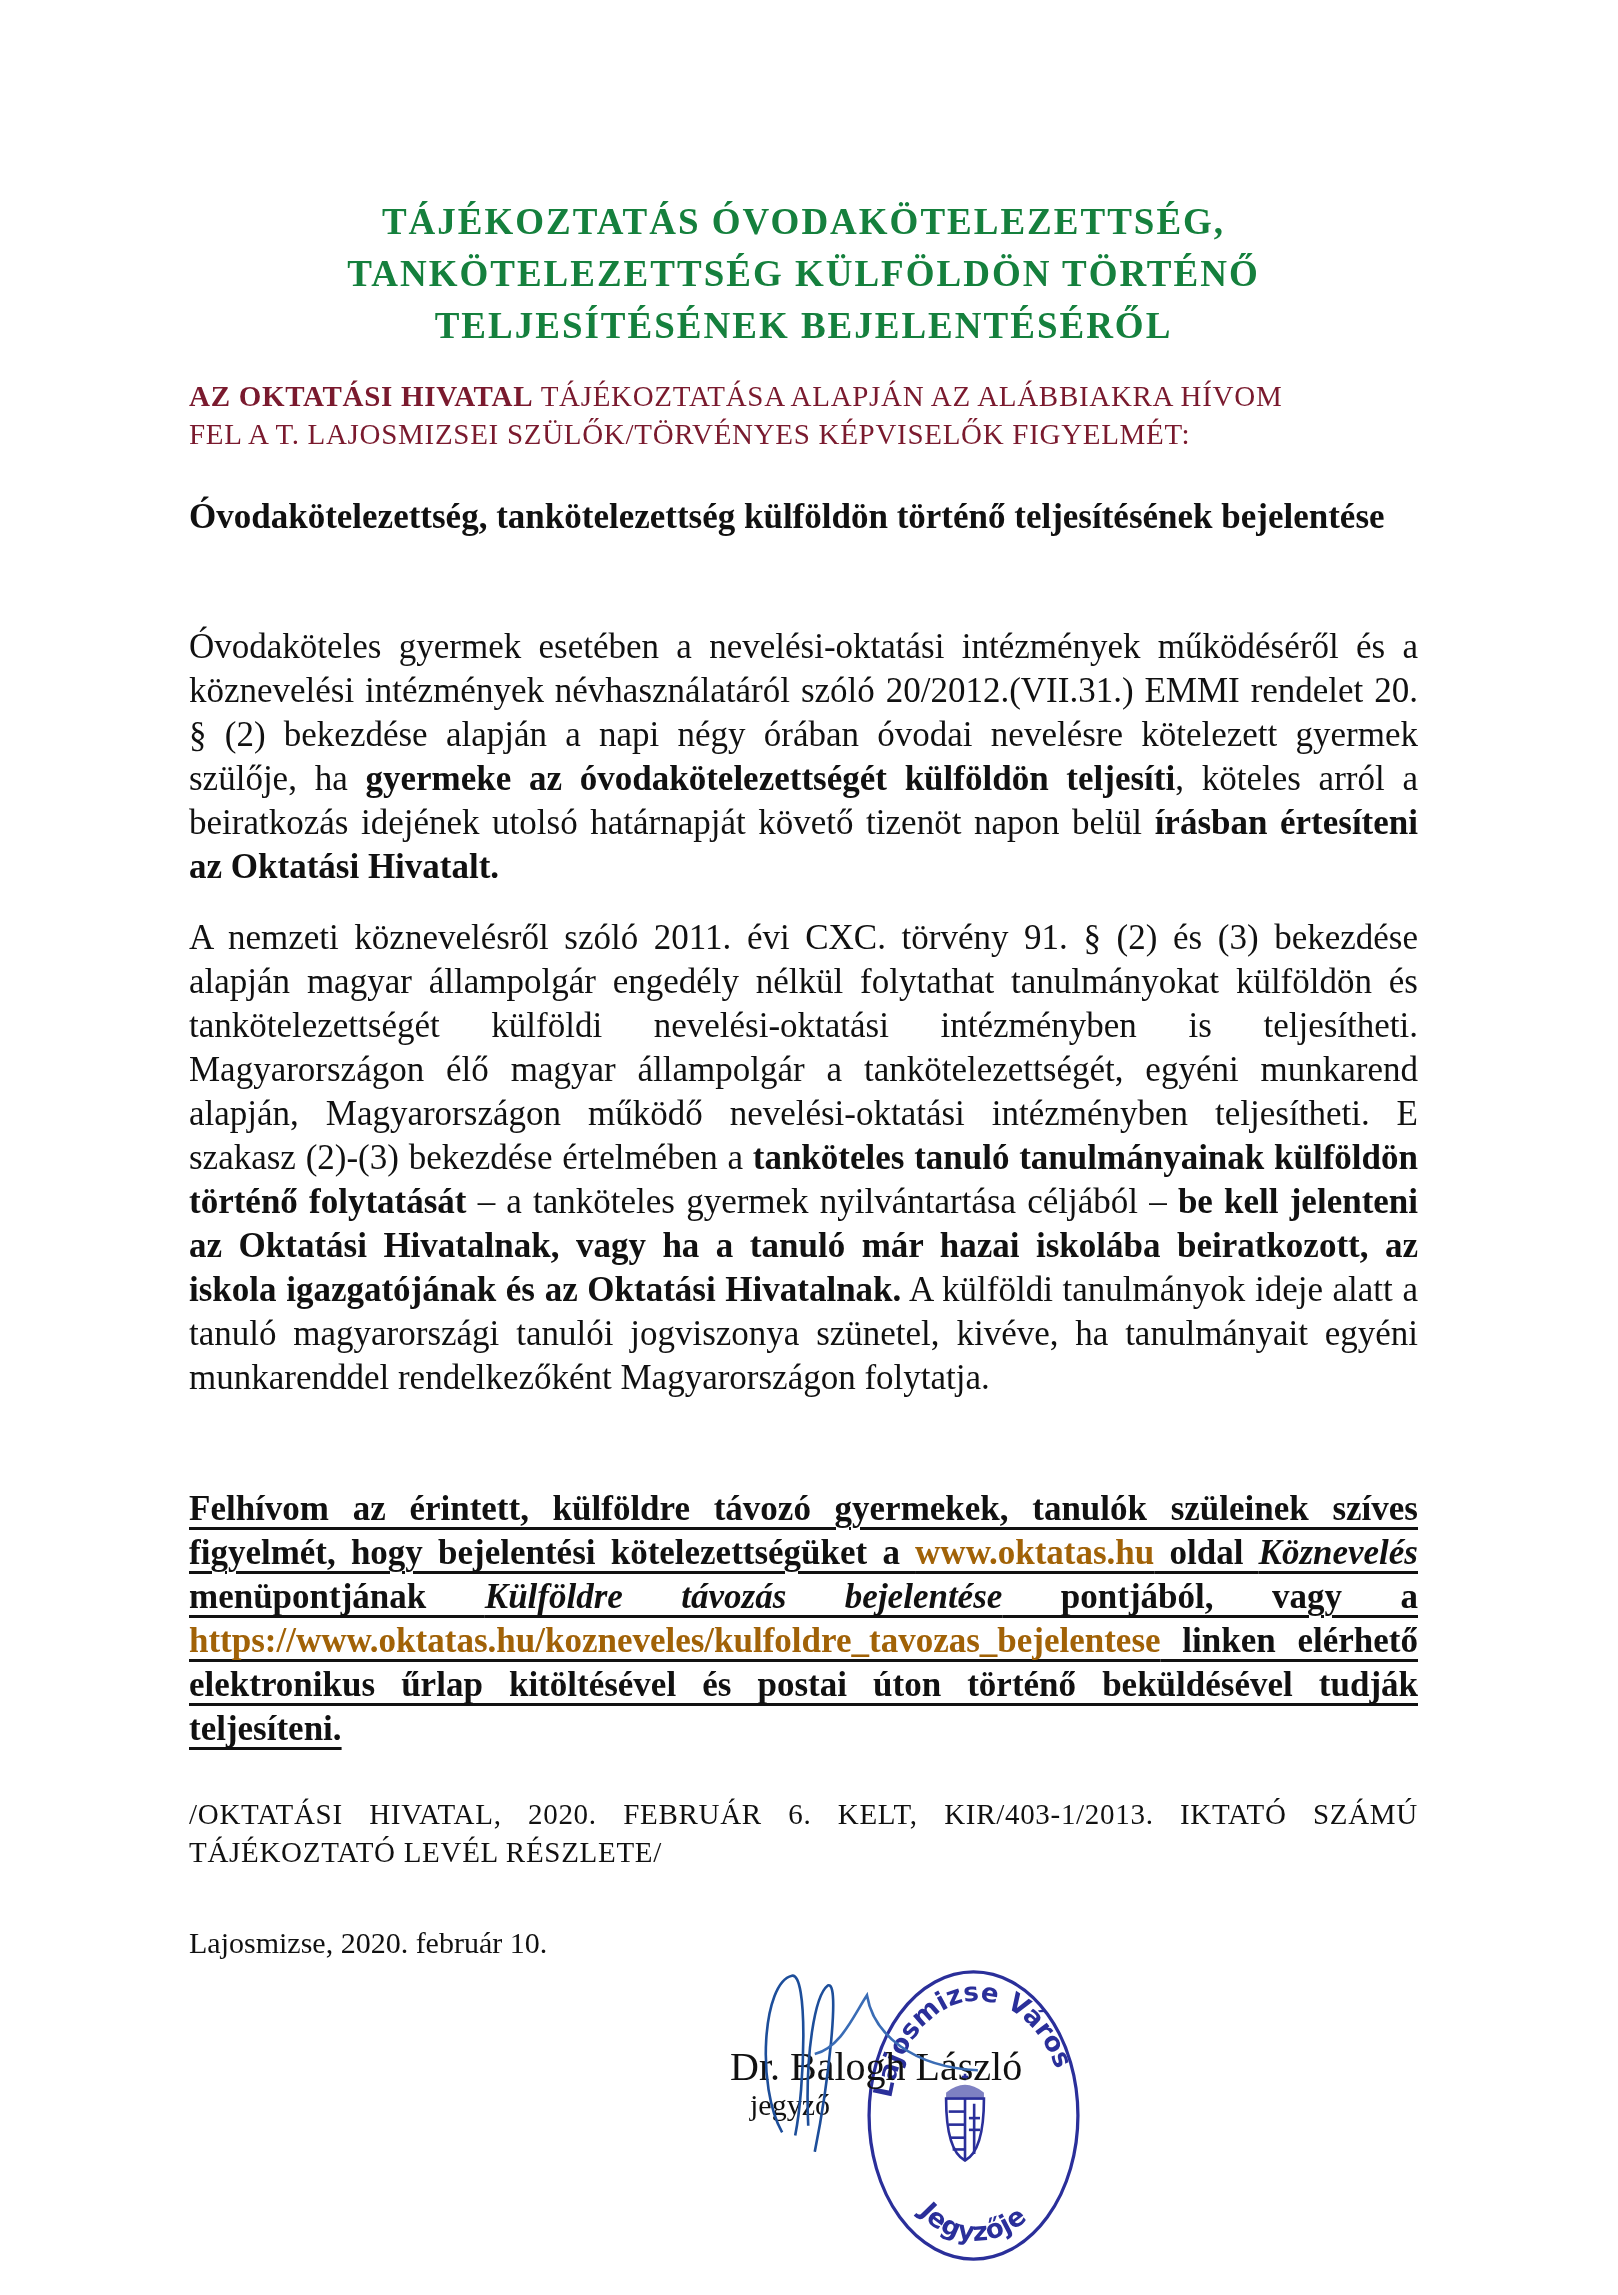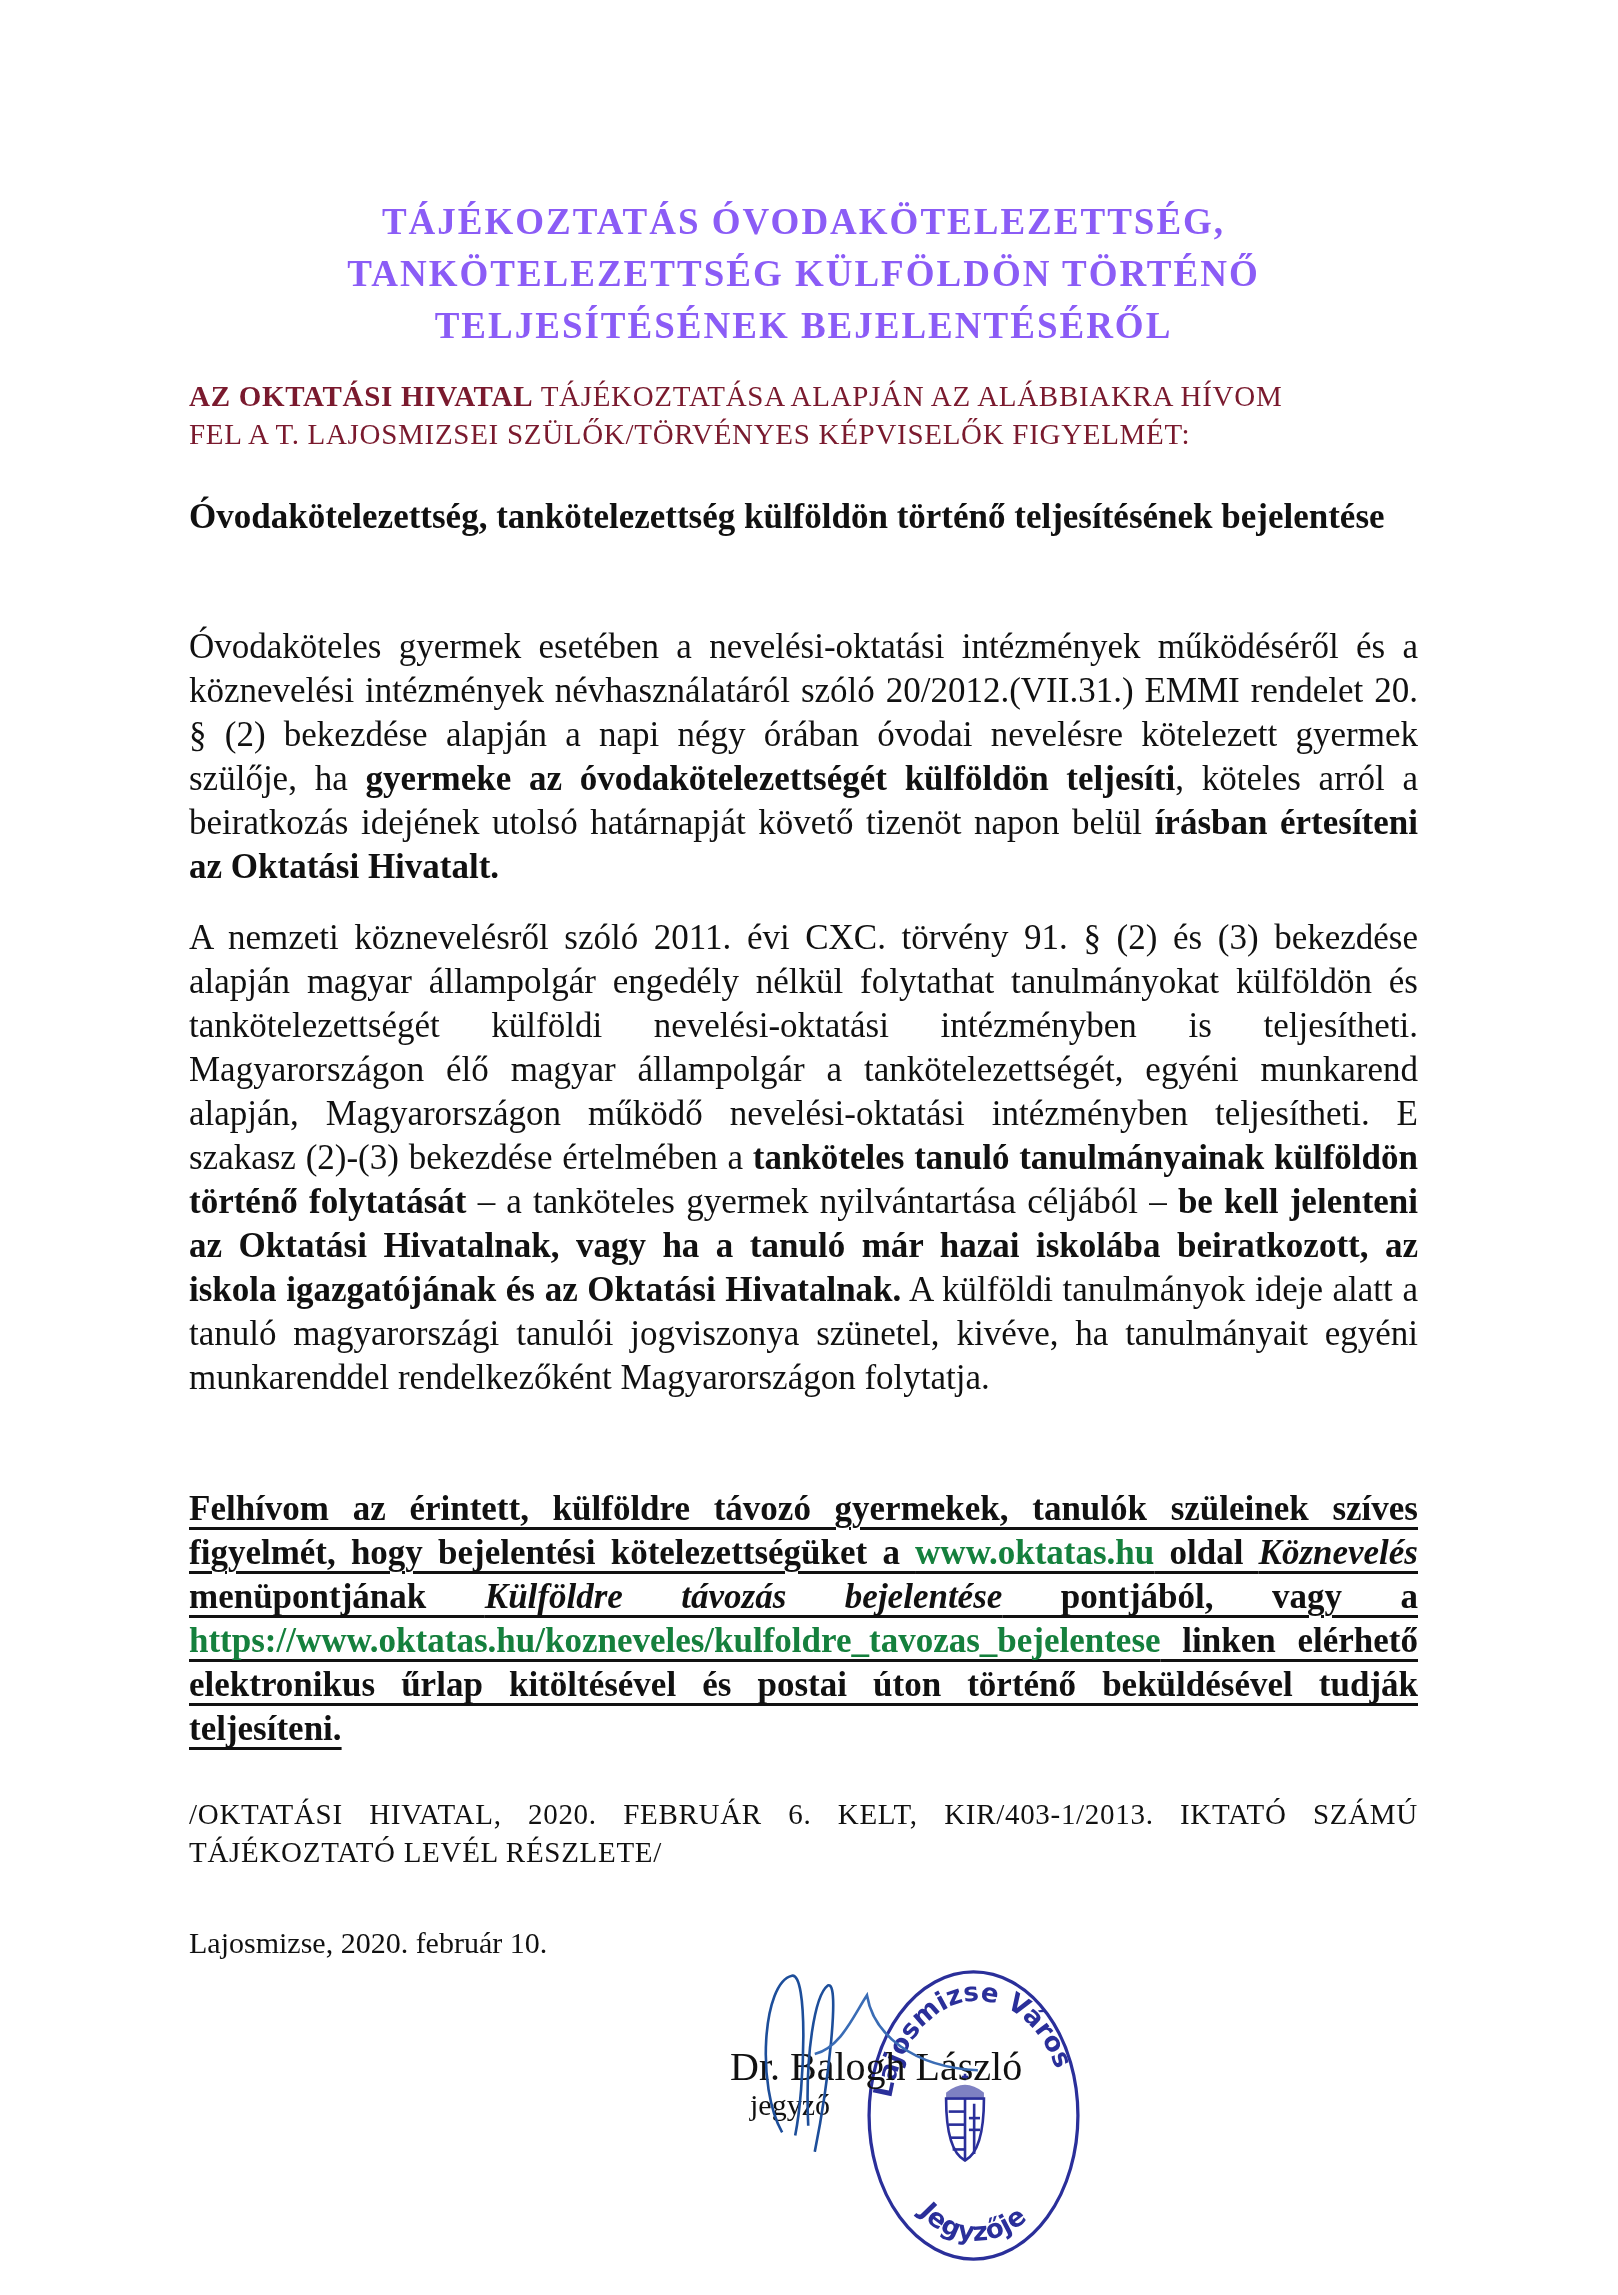--- a/index.html
+++ b/index.html
@@ -1,33 +1,33 @@
 <!DOCTYPE html>
 <html style="font-size:10.4px"><head>
 <meta charset="utf-8">
 <style>
   html, body { margin:0; padding:0; background:#ffffff; }
   body { width:1619px; height:2295px; position:relative; overflow:hidden;
          font-family:"Liberation Serif", "DejaVu Serif", serif; color:#111; }
   .page { position:absolute; left:0; top:0; width:1619px; height:2295px; background:#fff; }
 
   .title { position:absolute; left:0; top:196px; width:1607px; text-align:center;
-           color:#8b5cf6; font-weight:bold; font-size:37px; line-height:52px; letter-spacing:2px; }
+           color:#15803d; font-weight:bold; font-size:37px; line-height:52px; letter-spacing:2px; }
   .title div { white-space:nowrap; }
 
   .subtitle { position:absolute; left:189px; top:377px; width:1229px; text-align:left;
               color:#7a1a2e; font-size:29px; line-height:38px; letter-spacing:0.7px; }
   .subtitle .b { font-weight:bold; }
 
   .body-block { position:absolute; left:189px; width:1229px; font-size:35px; line-height:44px; text-align:justify; }
   .heading { top:494px; font-weight:bold; font-size:35px; line-height:46px; }
   .p1 { top:625px; }
   .p2 { top:916px; }
   .p3 { top:1487px; font-weight:bold; text-decoration:underline; text-decoration-thickness:3.3px; text-underline-offset:6.5px; }
-  .p3 .link { color:#15803d; }
+  .p3 .link { color:#a16207; }
   .p3 i { font-style:italic; }
   .b { font-weight:bold; }
 
   .footer-ref { position:absolute; left:189px; top:1795px; width:1229px; font-size:29px; line-height:38px; text-align:justify; letter-spacing:0.7px; }
   .date { position:absolute; left:189px; top:1924px; font-size:30px; line-height:38px; }
 
   .sig-name { position:absolute; left:706px; top:2048px; font-size:40px; line-height:37px; white-space:nowrap;margin-left:24px; }
   .sig-role { position:absolute; left:750px; top:2086px; font-size:30px; line-height:37px; white-space:nowrap; }
   .signature { position:absolute; left:743px; top:1956px; width:274px; height:196px; }
   .stamp { position:absolute; left:865px; top:1968px; width:217px; height:295px; }

